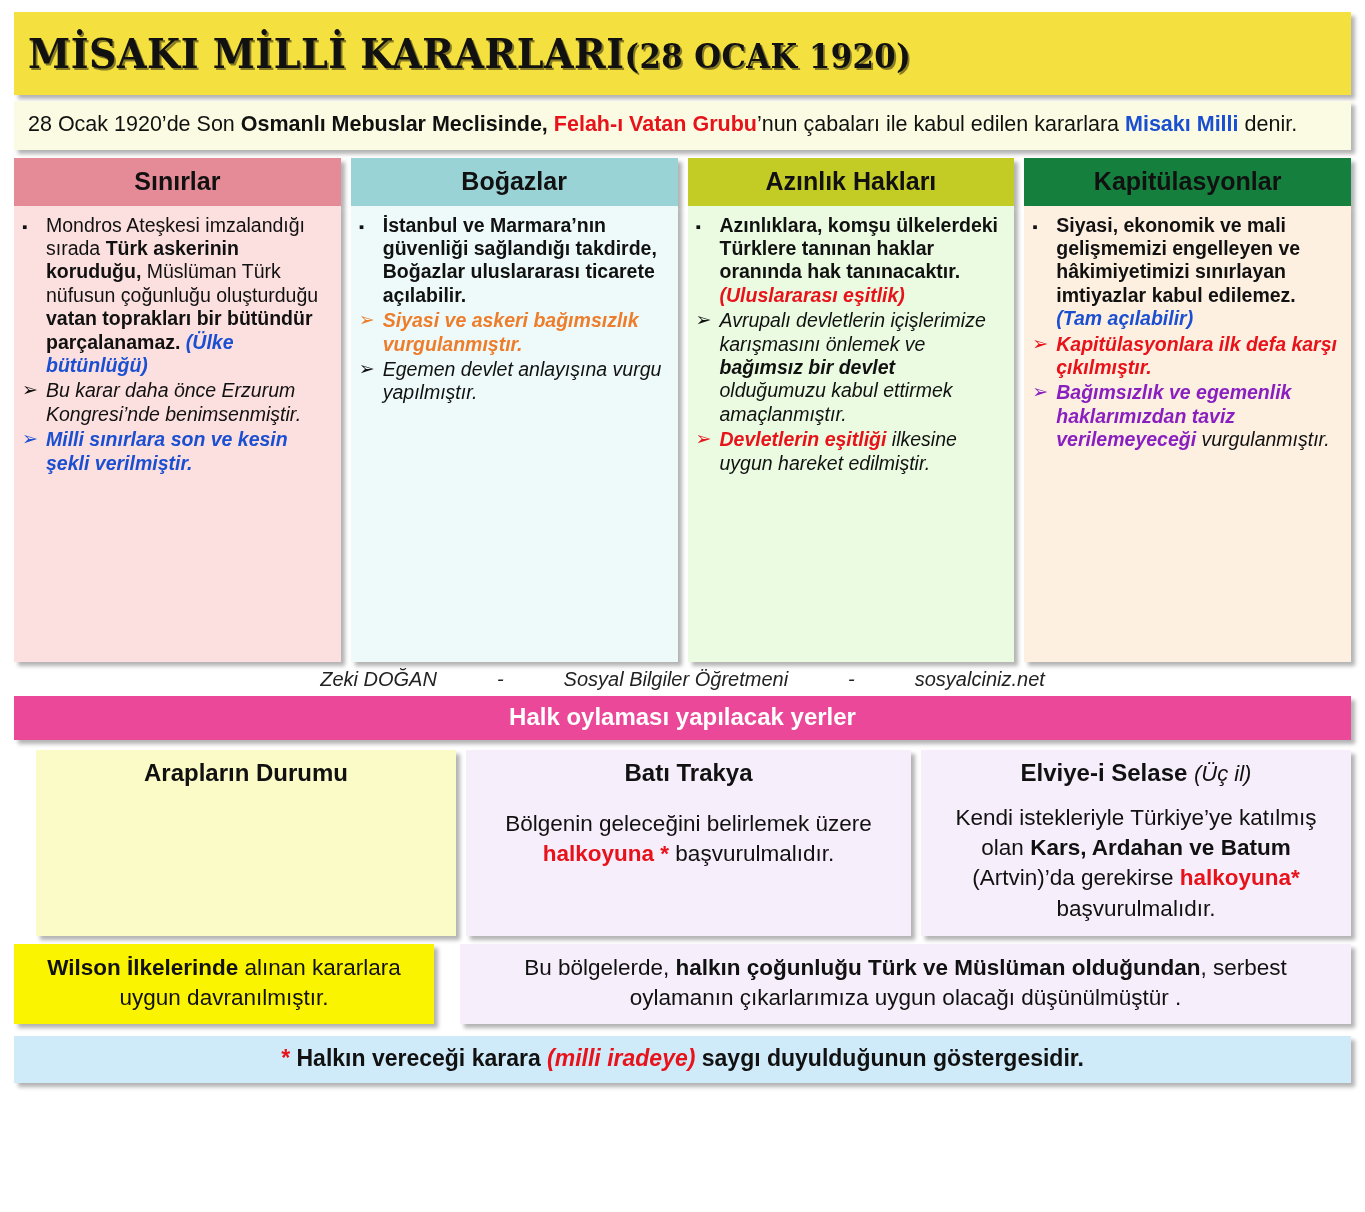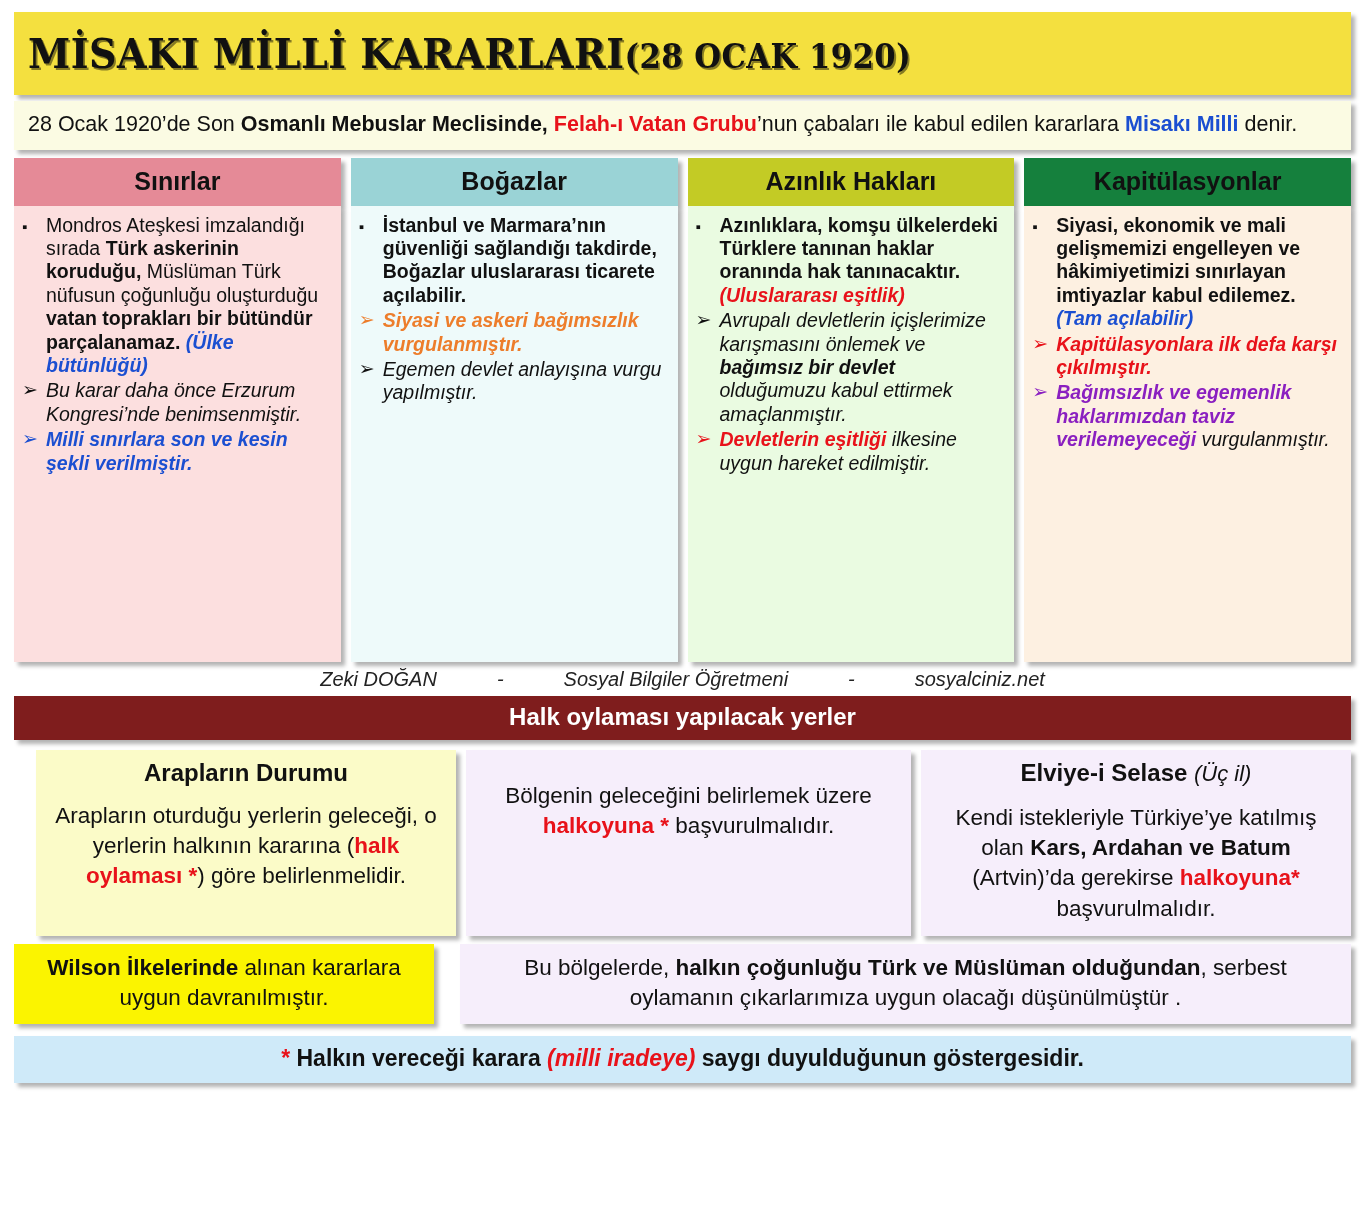--- a/index.html
+++ b/index.html
@@ -102,21 +102,21 @@
     display:flex;justify-content:center;align-items:center;
     gap:60px;
     font-style:italic;
     font-size:20px;
     color:#222;
     padding:6px 0 5px 0;
   }
 
   
   .banner{
-    background:#7f1d1d;
+    background:#ec4899;
     color:#ffffff;
     text-align:center;
     font-weight:bold;
     font-size:24px;
     padding:7px 0 9px 0;
   }
 
   
   .mid{display:flex;gap:10px;margin-top:10px;align-items:stretch;margin-left:22px;}
   .mbox{
@@ -265,23 +265,25 @@
     <span>sosyalciniz.net</span>
   </div>
 
   <div class="banner sh">Halk oylaması yapılacak yerler</div>
 
   <div class="mid">
     <div class="mbox m1 sh">
       <div class="h">
         <span>Arapların Durumu</span>
       </div>
-      <div class="t"><span>Arapların oturduğu yerlerin geleceği, o yerlerin halkının kararına (</span><span class="redb">halk oylaması *</span><span>) göre belirlenmelidir.</span></div>
     </div>
     <div class="mbox m2 sh">
+      <div class="h">
+        <span>Batı Trakya</span>
+      </div>
       <div class="t"><span>Bölgenin geleceğini belirlemek üzere </span><span class="redb">halkoyuna *</span><span> başvurulmalıdır.</span></div>
     </div>
     <div class="mbox m3 sh">
       <div class="h">
         <span>Elviye-i Selase</span>
         <span class="sub">(Üç il)</span>
       </div>
       <div class="t"><span>Kendi istekleriyle Türkiye’ye katılmış olan </span><span class="b">Kars, Ardahan ve Batum</span><span> (Artvin)’da  gerekirse </span><span class="redb">halkoyuna*</span><span> başvurulmalıdır.</span></div>
     </div>
   </div>

